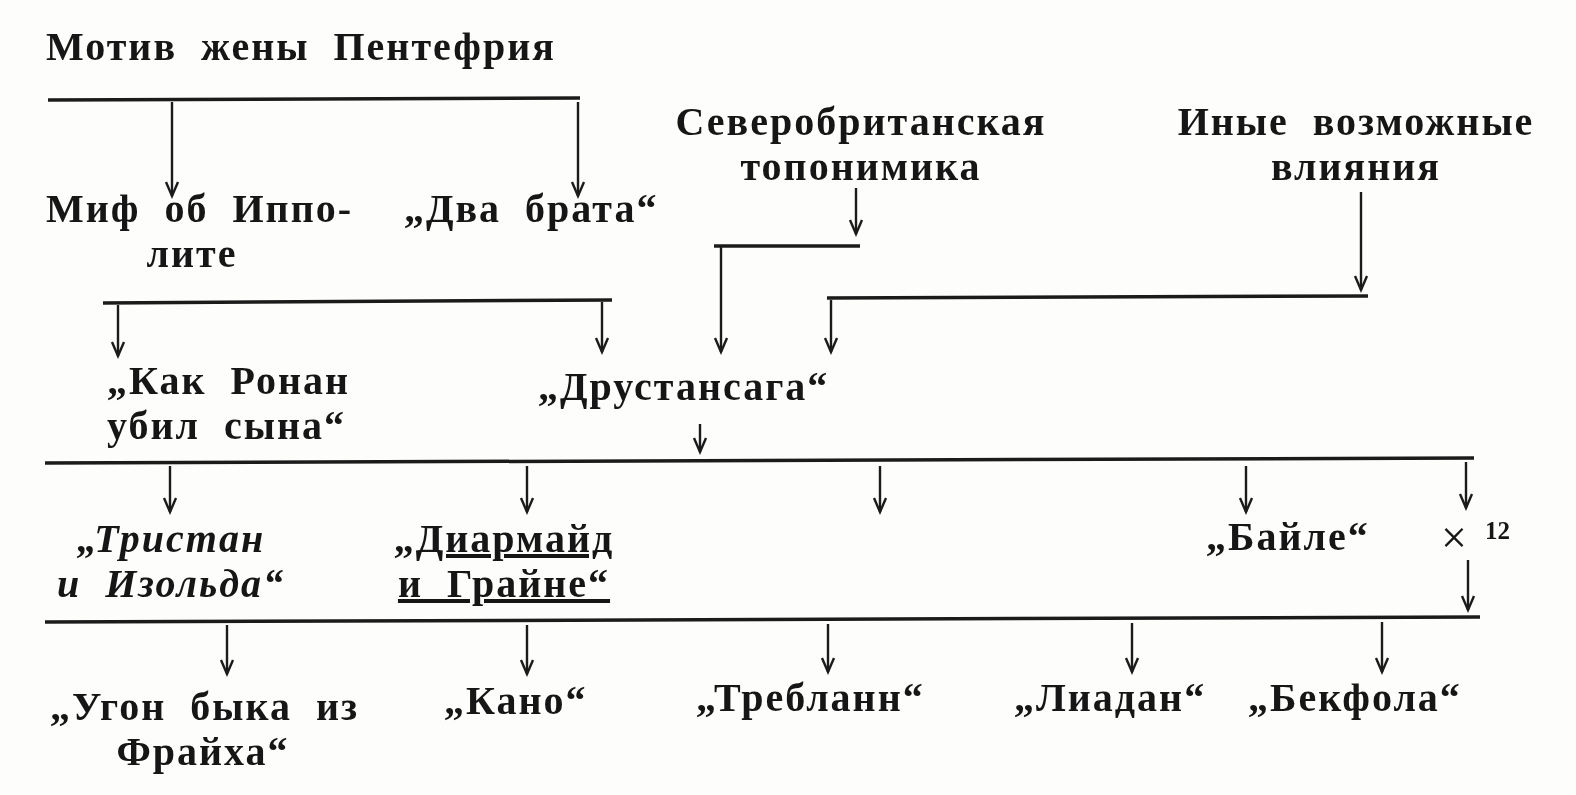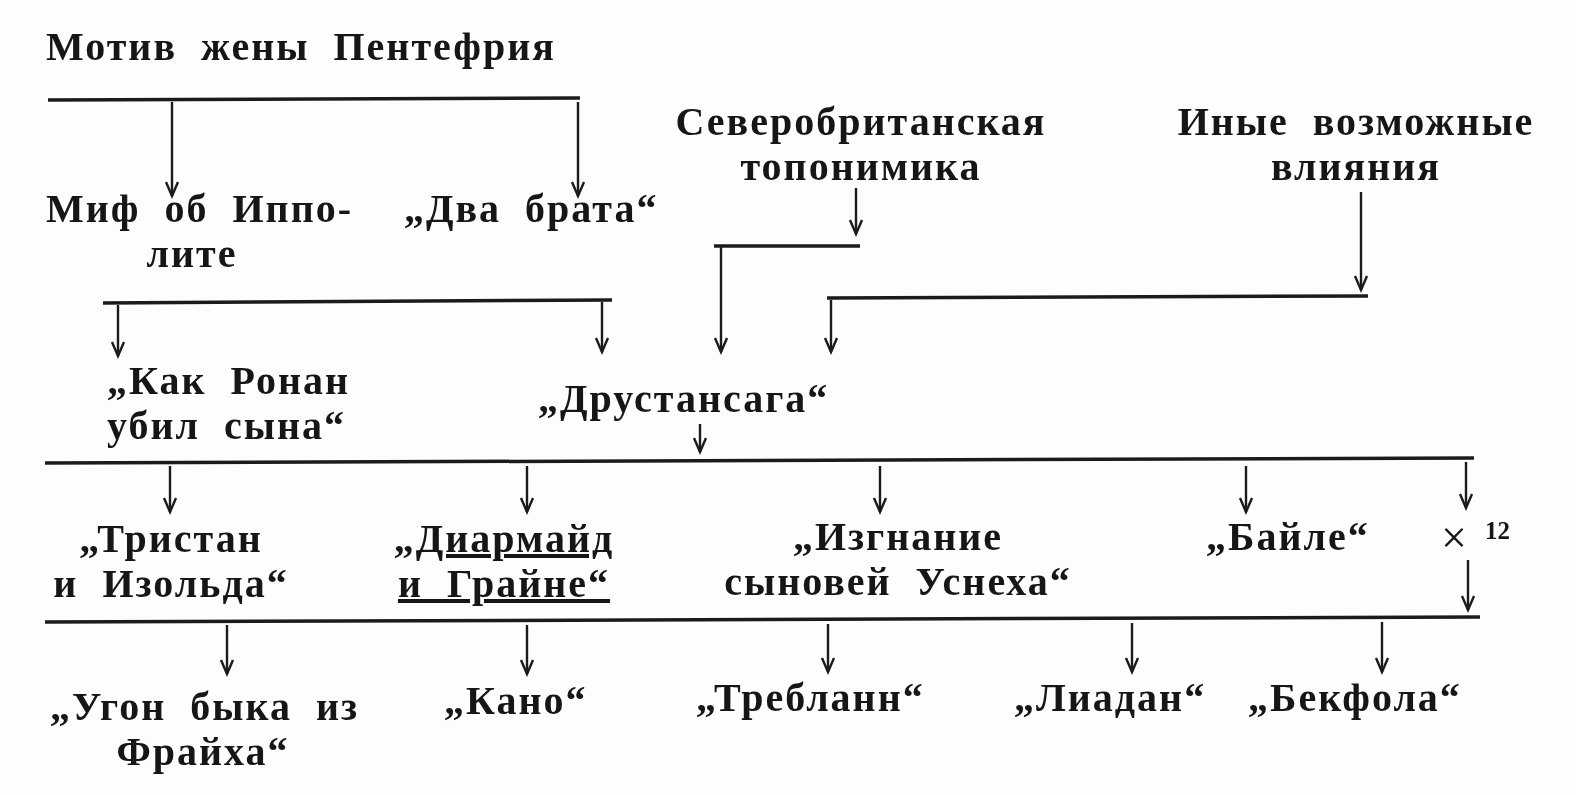--- a/index.html
+++ b/index.html
@@ -93,36 +93,32 @@
   <div class="node center" style="left:646px;top:99px;width:430px;">
     <span class="l">Северобританская</span>
     <span class="l">топонимика</span>
   </div>
 
   <div class="node" style="left:61px;top:358px;margin-left:46px;">
     <span class="l">„Как Ронан</span>
     <span class="l">убил сына“</span>
   </div>
 
-  <div class="node" style="left:538px;top:376px;">„Друстансага“</div>
+  <div class="node" style="left:538px;top:364px;">„Друстансага“</div>
 
-  <div class="node center" style="left:48px;top:516px;width:246px;">
+  <div class="node center" style="left:48px;top:516px;width:246px;font-style:italic;">
     <span class="l">„Тристан</span>
     <span class="l">и Изольда“</span>
   </div>
 
   <div class="node center" style="left:390px;top:516px;width:228px;text-decoration:underline;">
     <span class="l">„Диармайд</span>
     <span class="l">и Грайне“</span>
   </div>
 
-  <div class="node center" style="left:720px;top:514px;width:356px;">
-    <span class="l">„Изгнание</span>
-    <span class="l">сыновей Уснеха“</span>
-  </div>
 
   <div class="node" style="left:1158px;top:514px;margin-left:48px;">„Байле“</div>
 
   <div class="node cross-node" style="left:1441px;top:508px;">
     <span class="sym">×</span><sup class="sup">12</sup>
   </div>
 
   <div class="node center" style="left:50px;top:684px;width:306px;">
     <span class="l">„Угон быка из</span>
     <span class="l">Фрайха“</span>

